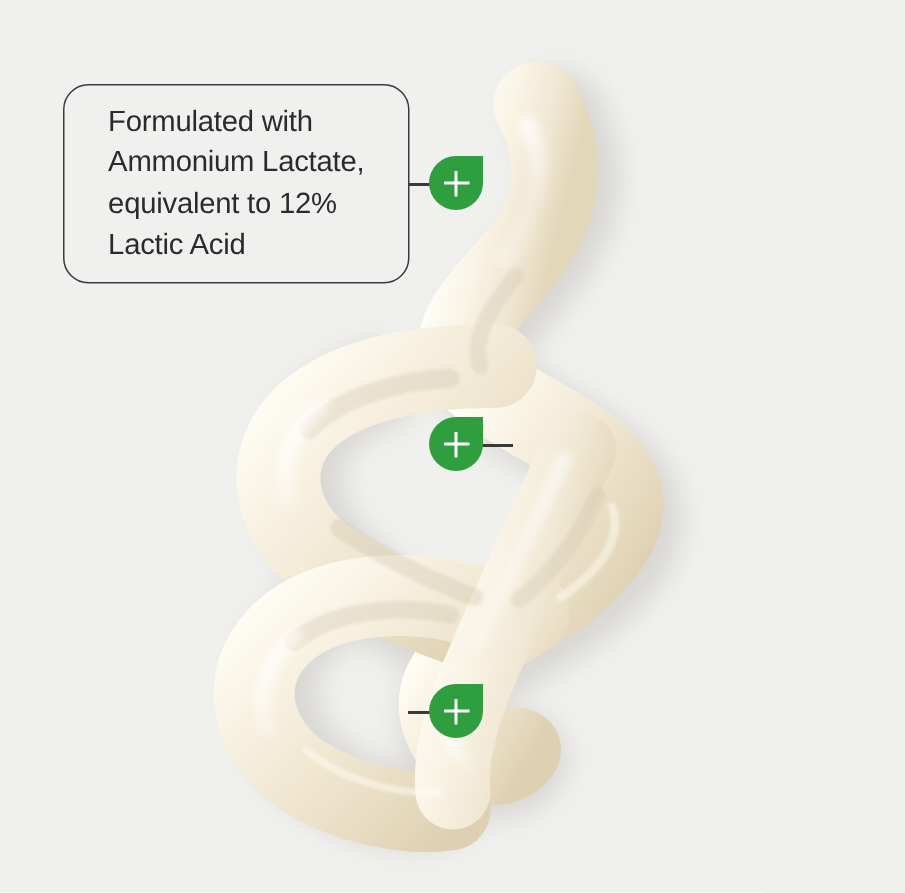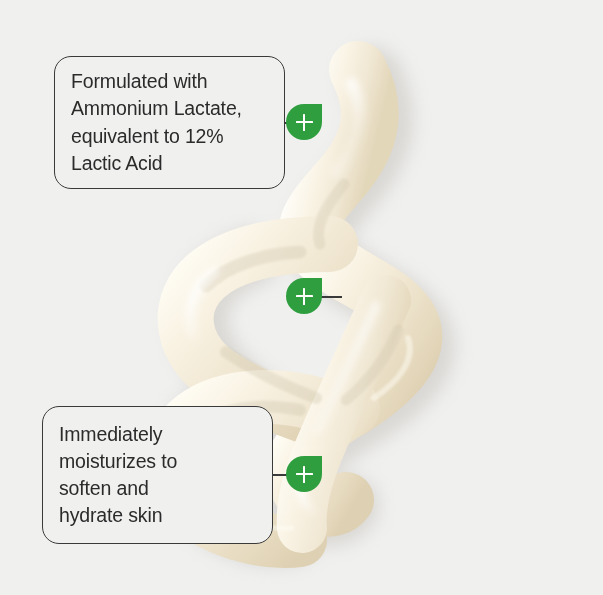--- a/index.html
+++ b/index.html
@@ -51,24 +51,25 @@
     font-size: 19.5px;
     line-height: 1.39;
     letter-spacing: -0.15px;
     font-weight: 400;
     white-space: pre-line;
     padding: 0 16px;
   }
 
   
   #callout-1 {
-    left: 54px;
+    left: 42px;
     top: 56px;
     width: 231px;
     height: 133px;
+    justify-content: center;
   }
   
   #callout-2 {
     left: 340px;
     top: 234px;
     width: 223px;
     height: 129px;
   }
   
   #callout-3 {
@@ -242,23 +243,17 @@
 Lactic Acid</div>
   </div>
   <div class="badge" id="badge-1" style="background:#2e9e3e">
     <span class="plus-glyph"></span>
   </div>
 
   <div class="badge" id="badge-2" style="background:#2e9e3e">
     <span class="plus-glyph"></span>
   </div>
 
-  <div class="callout filled" id="callout-3" style="border-color: rgb(58, 58, 58); background: rgb(240, 240, 239);">
-    <div class="callout-text" style="color: rgb(43, 43, 43);">Immediately
-moisturizes to
-soften and
-hydrate skin</div>
-  </div>
   <div class="badge" id="badge-3" style="background:#2e9e3e">
     <span class="plus-glyph"></span>
   </div>
 
 </div>
 
 </body></html>

